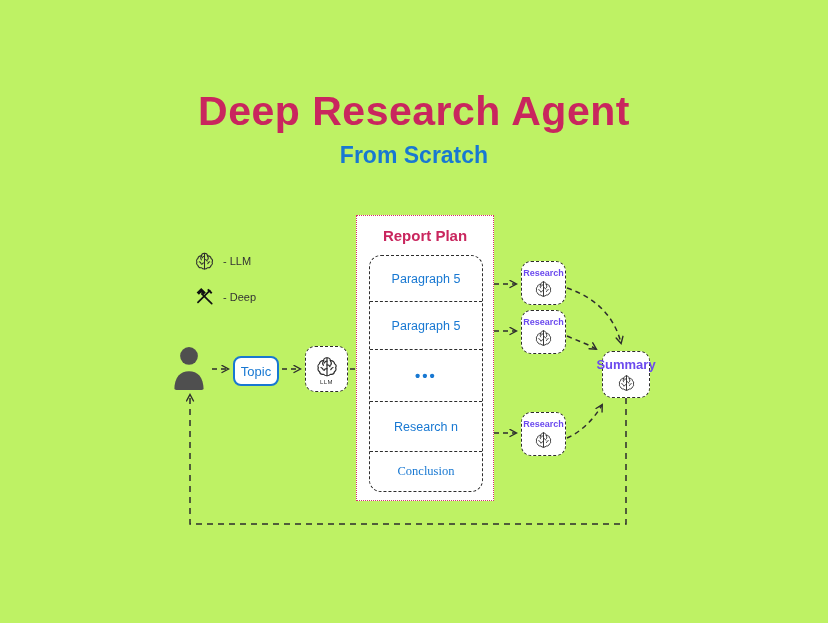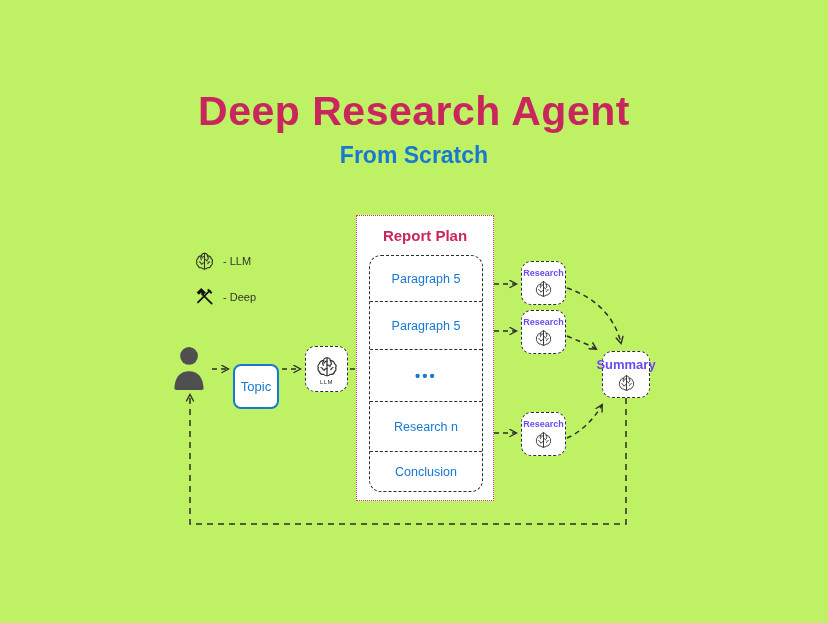--- a/index.html
+++ b/index.html
@@ -66,23 +66,23 @@
     position: absolute;
     left: 172px;
     top: 346px;
     width: 34px;
     height: 44px;
   }
   
   .topic-box {
     position: absolute;
     left: 233px;
-    top: 364px;
+    top: 356px;
     width: 46px;
-    height: 45px;
+    height: 30px;
     border: 2px solid #1878D2;
     border-radius: 8px;
     display: flex;
     align-items: center;
     justify-content: center;
     font-size: 13px;
     font-weight: 500;
     color: #1878D2;
     background: #ffffff;
     box-sizing: border-box;
@@ -148,21 +148,21 @@
   .rp-row {
     display: flex;
     align-items: center;
     justify-content: center;
     font-size: 12.5px;
     font-weight: 500;
     color: #1878D2;
     border-bottom: 1.5px dashed #2d2d2d;
     box-sizing: border-box;
   }
-  .rp-row:last-child { border-bottom: none; }
+  .rp-row:last-child { border-bottom: none; font-family: Liberation Serif, serif; }
   .rp-row.r1 { height: 46px; }
   .rp-row.r2 { height: 48px; }
   .rp-row.dots { height: 52px; font-size: 15px; font-weight: 700; letter-spacing: 2px; }
   .rp-row.rn { height: 50px; }
   .rp-row.rc { flex: 1; }
   
   .agent-node {
     position: absolute;
     border: 1.6px dashed #2d2d2d;
     border-radius: 10px;

